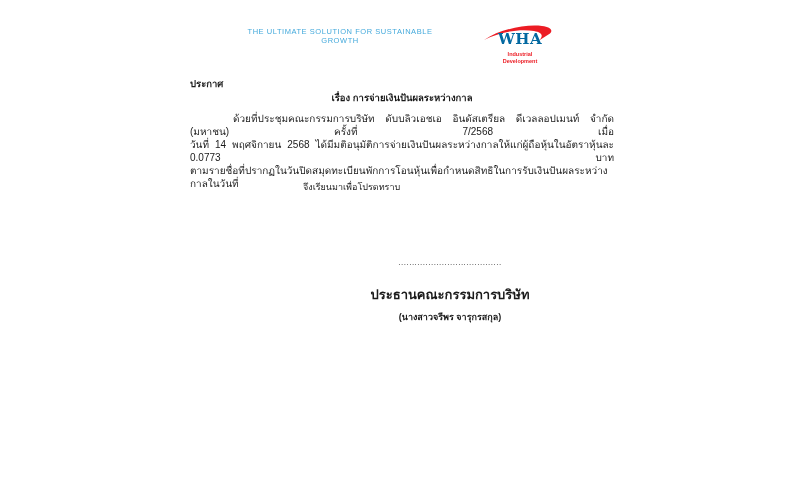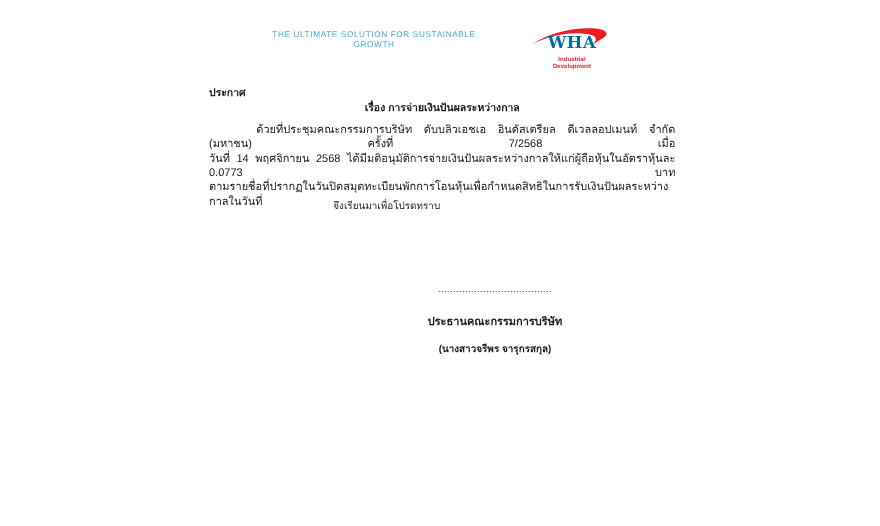--- a/index.html
+++ b/index.html
@@ -30,21 +30,21 @@
   .doc-title{left:190px;top:76px;width:424px;text-align:left;font-size:9.5px;font-weight:bold;}
   .doc-subject{left:190px;top:90px;width:424px;text-align:center;font-size:9.5px;font-weight:bold;}
   .para{left:190px;top:112px;width:424px;font-size:10px;line-height:13px;}
   .body-line{text-align:justify;}
   .body-line.jl{text-align-last:justify;}
   .body-line.first{text-indent:43px;}
   .closing{left:285px;top:180px;font-size:9px;margin-left:18px;}
   .announce{left:300px;top:228px;width:300px;text-align:center;font-size:9px;font-weight:600;}
   .sig-dots{left:330px;top:258px;width:240px;text-align:center;font-size:8px;letter-spacing:0.5px;}
   .sig-name{left:330px;top:271px;width:240px;text-align:center;font-size:9px;font-weight:600;margin-top:39px;}
-  .sig-role{left:330px;top:284px;width:240px;text-align:center;font-size:10px;font-weight:600;}
+  .sig-role{left:330px;top:284px;width:240px;text-align:center;font-size:13px;font-weight:600;}
 
   
   .footer-text{left:226px;top:430px;width:320px;color:#2fa9df;}
   .f-th{font-size:5.6px;line-height:6.5px;font-weight:bold;color:#2fa9df;}
   .f-reg{font-weight:normal;color:#8fb6c9;}
   .f-en{font-size:5.6px;line-height:6.5px;font-weight:bold;color:#1e8fc8;}
   .f-small{font-size:4.9px;line-height:4.9px;color:#4fb3de;}
   .f-small.gap{margin-top:1.5px;}
 
   .badge{left:529px;top:443px;width:26px;height:20px;}

